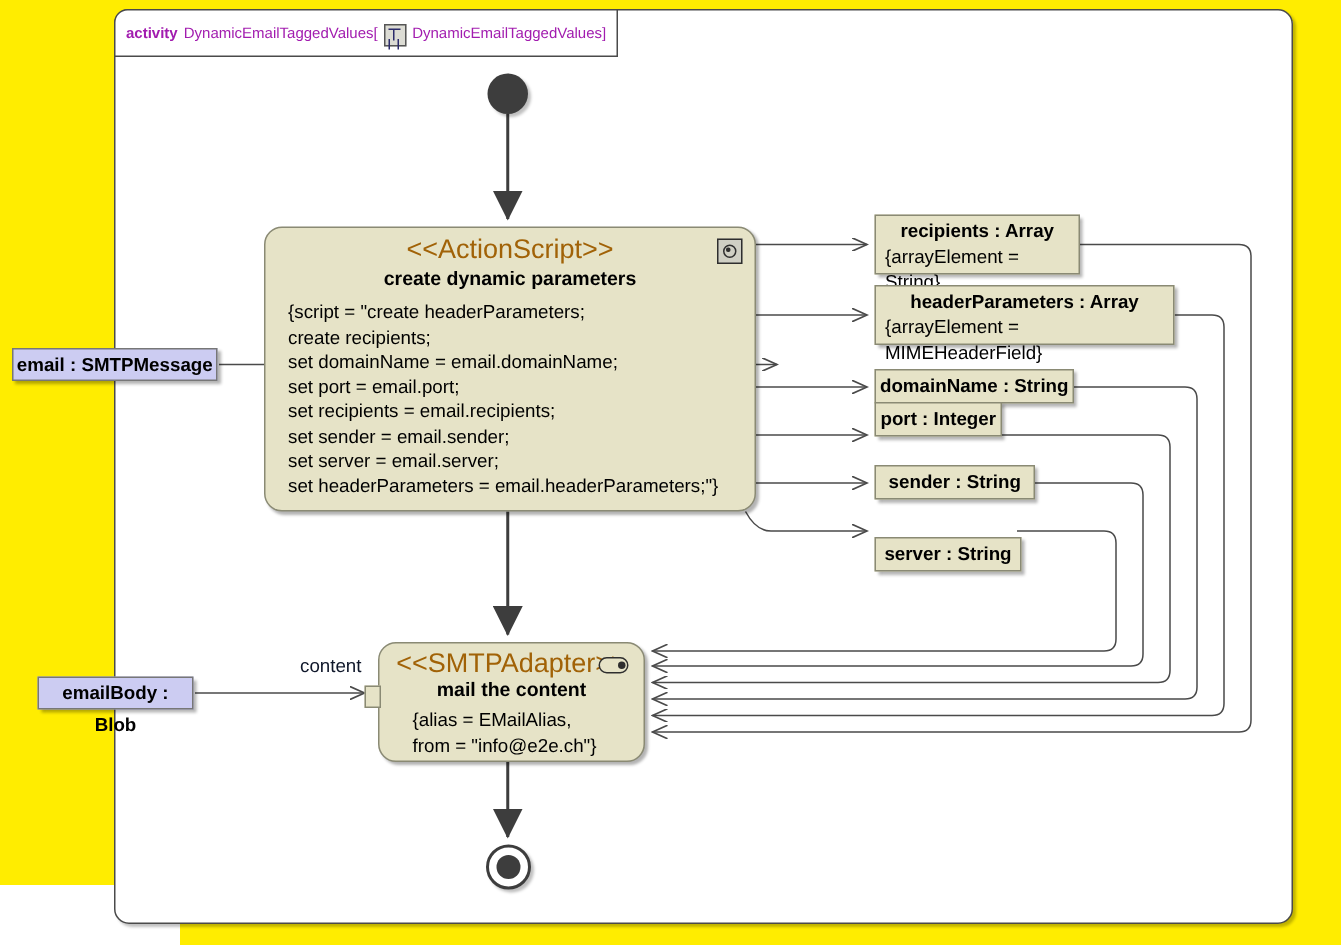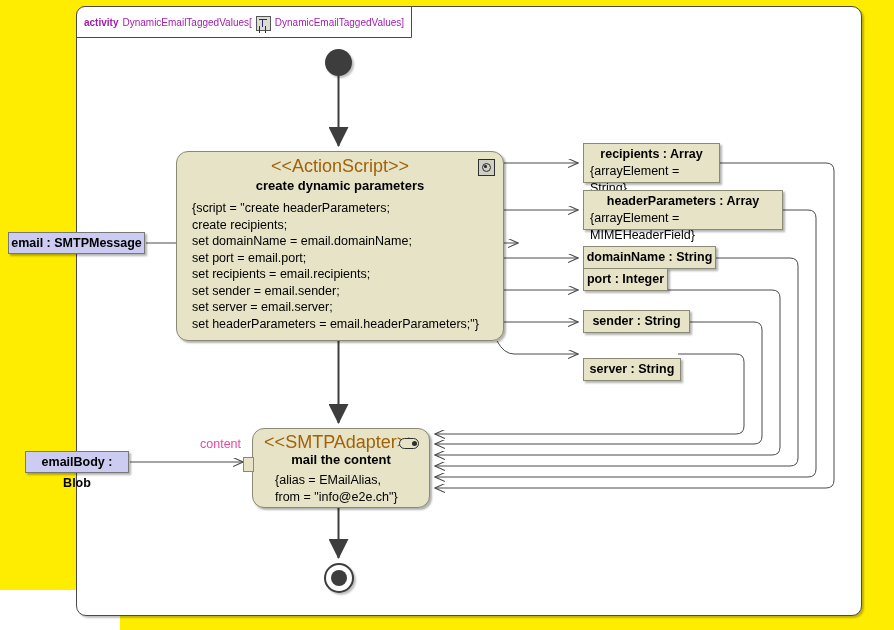--- a/index.html
+++ b/index.html
@@ -88,21 +88,21 @@
   }
   .pill-icon:after{
     content:"";position:absolute;right:1.5px;top:1.5px;width:5px;height:5px;
     border-radius:50%;background:#2e2e2e;
   }
   .in-pin{
     position:absolute;left:-10px;top:28px;width:11px;height:15px;
     background:#E6E3C7;border:1px solid #8a8a74;box-sizing:border-box;
   }
   .pin-label{
-    position:absolute;left:200px;top:437px;font-size:12.5px;color:#ec4899;
+    position:absolute;left:200px;top:437px;font-size:12.5px;color:#0f172a;
   }
 
   
   .objnode{padding:0;}
   .objnode .t1{font-weight:bold;font-size:12.5px;text-align:center;line-height:17px;padding-top:2px;}
   .objnode .t2{font-size:12.5px;text-align:left;line-height:17px;padding-left:6px;}
   #obj-recipients{left:583px;top:143px;width:137px;height:40px;}
   #obj-headerparams{left:583px;top:190px;width:200px;height:40px;}
   #obj-domainname{left:583px;top:246px;width:133px;height:23px;}
   #obj-port{left:583px;top:268px;width:85px;height:23px;}

